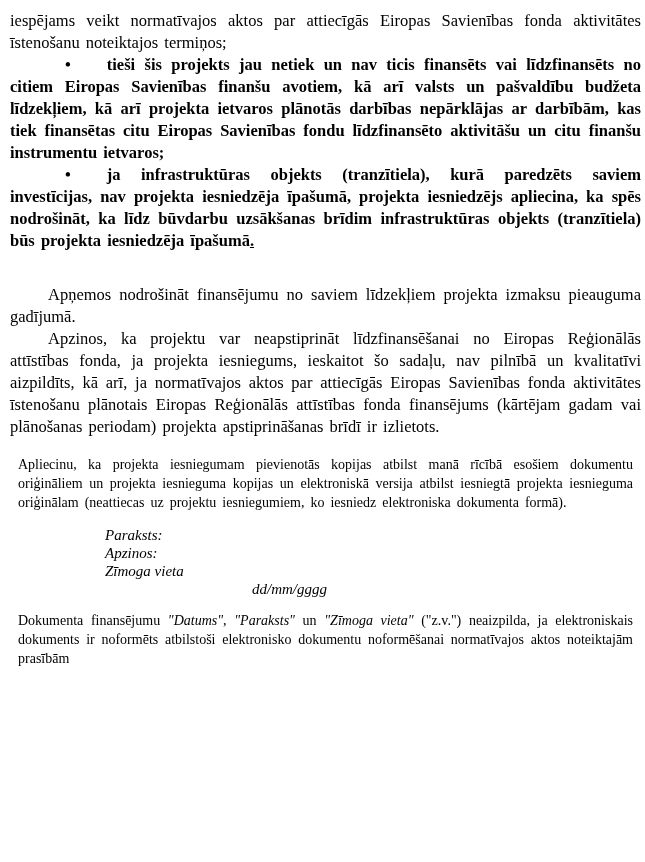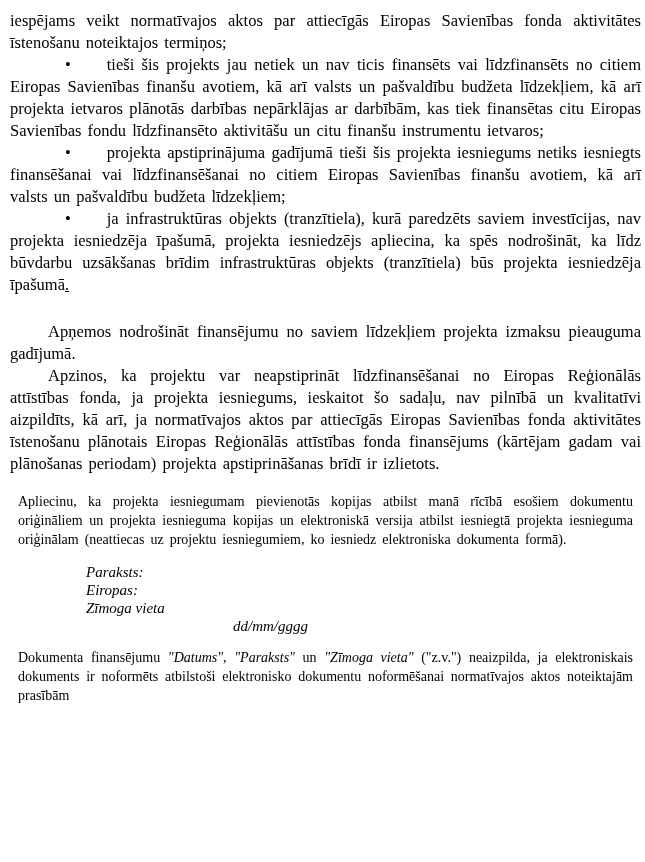--- a/index.html
+++ b/index.html
@@ -19,67 +19,66 @@
     box-sizing: border-box;
     width: 645px;
   }
   .body-text {
     margin: 0;
     font-size: 16.5px;
     line-height: 22px;
     text-align: justify;
     word-spacing: 2px;
   }
-  .bullet-para { text-indent: 55px; }
+  .bullet-para { text-indent: 55px; font-weight: bold; }
   .tab { display: inline-block; width: 36px; }
   .indent { text-indent: 38px; }
-  .gap-top { margin-top: 25px; }
+  .gap-top { margin-top: 32px; }
   .small-text {
     margin: 8px;
     font-size: 14px;
     line-height: 19px;
     text-align: justify;
     word-spacing: 2.5px;
   }
   .cert { margin-top: 17px; }
   .signature-block {
     margin-top: 14px;
-    margin-left: 76px;
+    margin-left: 95px;
     font-style: italic;
     font-size: 15px;
     line-height: 18px;
   }
   .sig-line { margin: 0; }
   .date-hint { margin-left: 147px; }
   .footnote { margin-top: 13px; }
   .italic { font-style: italic; }
   .underlined { text-decoration: underline; }
 </style>
 </head>
 <body>
 
 <div class="page">
 
   <p class="body-text">iespējams veikt normatīvajos aktos par attiecīgās Eiropas Savienības fonda aktivitātes īstenošanu noteiktajos termiņos;</p>
 
   <p class="body-text bullet-para"><span>•</span><span class="tab"></span><span>tieši šis projekts jau netiek un nav ticis finansēts vai līdzfinansēts no citiem Eiropas Savienības finanšu avotiem, kā arī valsts un pašvaldību budžeta līdzekļiem, kā arī projekta ietvaros plānotās darbības nepārklājas ar darbībām, kas tiek finansētas citu Eiropas Savienības fondu līdzfinansēto aktivitāšu un citu finanšu instrumentu ietvaros;</span></p>
 
-  <p class="body-text bullet-para"><span>•</span><span class="tab"></span><span>projekta apstiprinājuma gadījumā tieši šis projekta iesniegums netiks iesniegts finansēšanai vai līdzfinansēšanai no citiem Eiropas Savienības finanšu avotiem, kā arī valsts un pašvaldību budžeta līdzekļiem;</span></p>
 
   <p class="body-text bullet-para"><span>•</span><span class="tab"></span><span>ja infrastruktūras objekts (tranzītiela), kurā paredzēts saviem investīcijas, nav projekta iesniedzēja īpašumā, projekta iesniedzējs apliecina, ka spēs nodrošināt, ka līdz būvdarbu uzsākšanas brīdim infrastruktūras objekts (tranzītiela) būs projekta iesniedzēja īpašumā</span><span class="underlined">.</span></p>
 
   <p class="body-text indent gap-top">Apņemos nodrošināt finansējumu no saviem līdzekļiem projekta izmaksu pieauguma gadījumā.</p>
 
   <p class="body-text indent">Apzinos, ka projektu var neapstiprināt līdzfinansēšanai no Eiropas Reģionālās attīstības fonda, ja projekta iesniegums, ieskaitot šo sadaļu, nav pilnībā un kvalitatīvi aizpildīts, kā arī, ja normatīvajos aktos par attiecīgās Eiropas Savienības fonda aktivitātes īstenošanu plānotais Eiropas Reģionālās attīstības fonda finansējums (kārtējam gadam vai plānošanas periodam) projekta apstiprināšanas brīdī ir izlietots.</p>
 
 
   <p class="small-text cert">Apliecinu, ka projekta iesniegumam pievienotās kopijas atbilst manā rīcībā esošiem dokumentu oriģināliem un projekta iesnieguma kopijas un elektroniskā versija atbilst iesniegtā projekta iesnieguma oriģinālam (neattiecas uz projektu iesniegumiem, ko iesniedz elektroniska dokumenta formā).</p>
 
   <div class="signature-block">
     <p class="sig-line">Paraksts:</p>
-    <p class="sig-line">Eiropas:</p>
+    <p class="sig-line">Apzinos:</p>
     <p class="sig-line">Zīmoga vieta</p>
     <p class="sig-line date-hint">dd/mm/gggg</p>
   </div>
 
   <p class="small-text footnote"><span>Dokumenta finansējumu </span><span class="italic">"Datums"</span><span>, </span><span class="italic">"Paraksts"</span><span> un </span><span class="italic">"Zīmoga vieta"</span><span> ("z.v.") neaizpilda, ja elektroniskais dokuments ir noformēts atbilstoši elektronisko dokumentu noformēšanai normatīvajos aktos noteiktajām prasībām</span></p>
 
 </div>
 
 </body></html>

